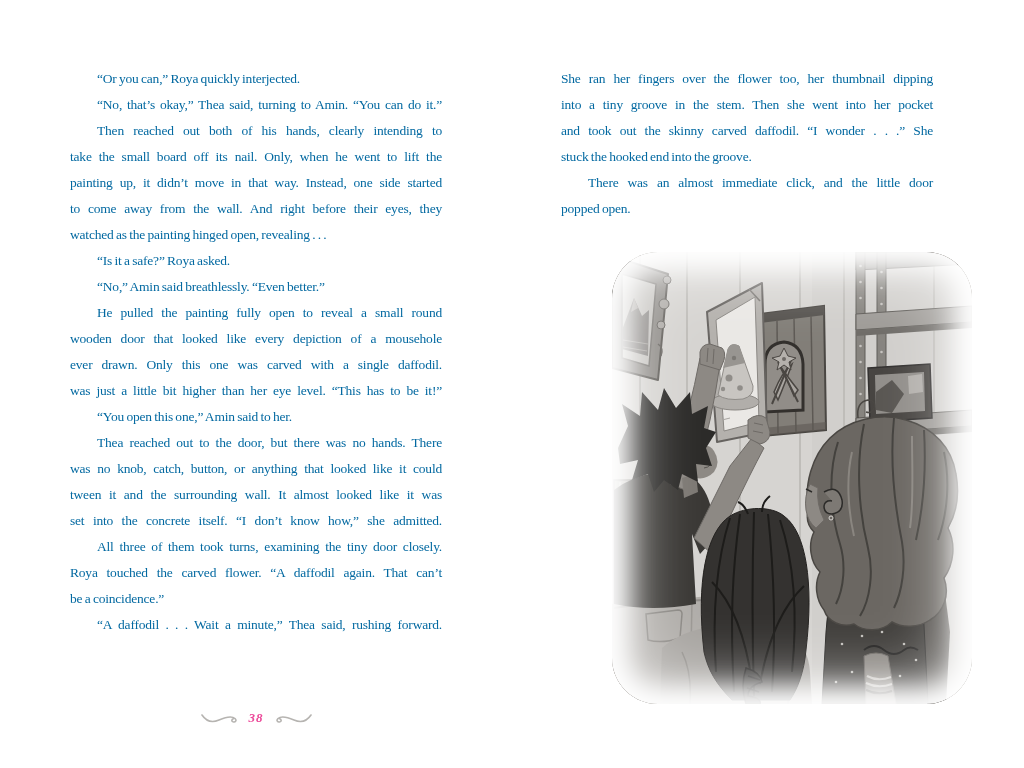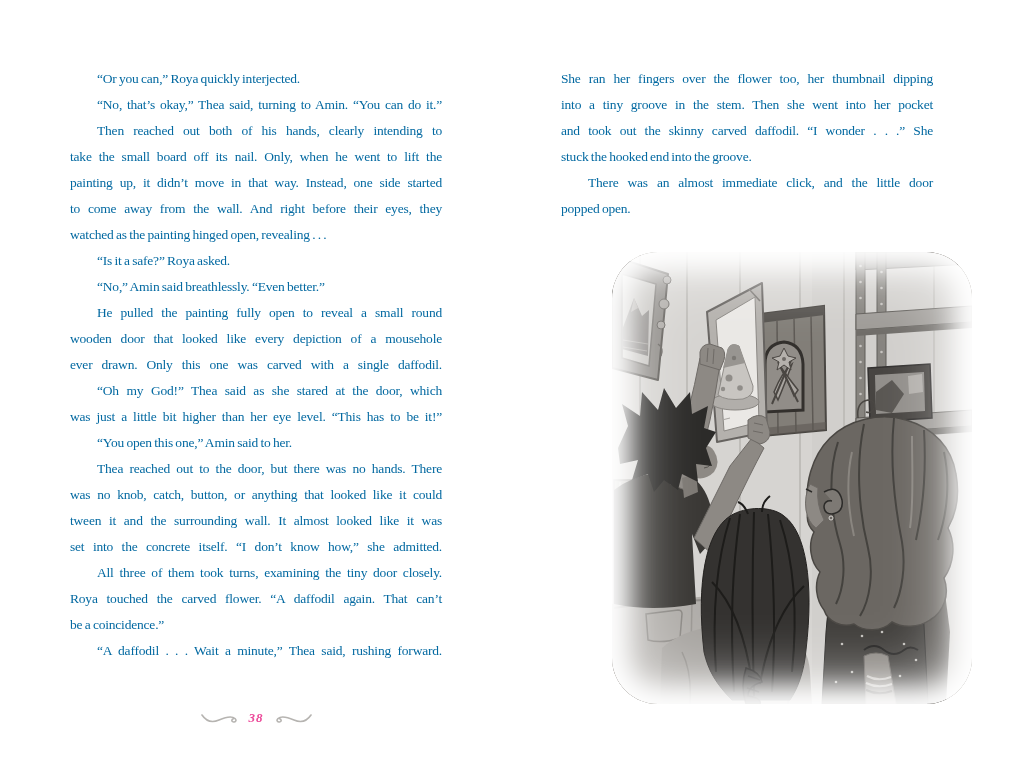--- a/index.html
+++ b/index.html
@@ -35,21 +35,20 @@
       <div class="line indent justify">Then reached out both of his hands, clearly intending to</div>
       <div class="line justify">take the small board off its nail. Only, when he went to lift the</div>
       <div class="line justify">painting up, it didn’t move in that way. Instead, one side started</div>
       <div class="line justify">to come away from the wall. And right before their eyes, they</div>
       <div class="line">watched as the painting hinged open, revealing . . .</div>
       <div class="line indent">“Is it a safe?” Roya asked.</div>
       <div class="line indent">“No,” Amin said breathlessly. “Even better.”</div>
       <div class="line indent justify">He pulled the painting fully open to reveal a small round</div>
       <div class="line justify">wooden door that looked like every depiction of a mousehole</div>
       <div class="line justify">ever drawn. Only this one was carved with a single daffodil.</div>
-      <div class="line indent justify">“Oh my God!” Thea said as she stared at the door, which</div>
       <div class="line justify">was just a little bit higher than her eye level. “This has to be it!”</div>
       <div class="line indent">“You open this one,” Amin said to her.</div>
       <div class="line indent justify">Thea reached out to the door, but there was no hands. There</div>
       <div class="line justify">was no knob, catch, button, or anything that looked like it could</div>
       <div class="line justify">tween it and the surrounding wall. It almost looked like it was</div>
       <div class="line justify">set into the concrete itself. “I don’t know how,” she admitted.</div>
       <div class="line indent justify">All three of them took turns, examining the tiny door closely.</div>
       <div class="line justify">Roya touched the carved flower. “A daffodil again. That can’t</div>
       <div class="line">be a coincidence.”</div>
       <div class="line indent justify">“A daffodil . . . Wait a minute,” Thea said, rushing forward.</div>

